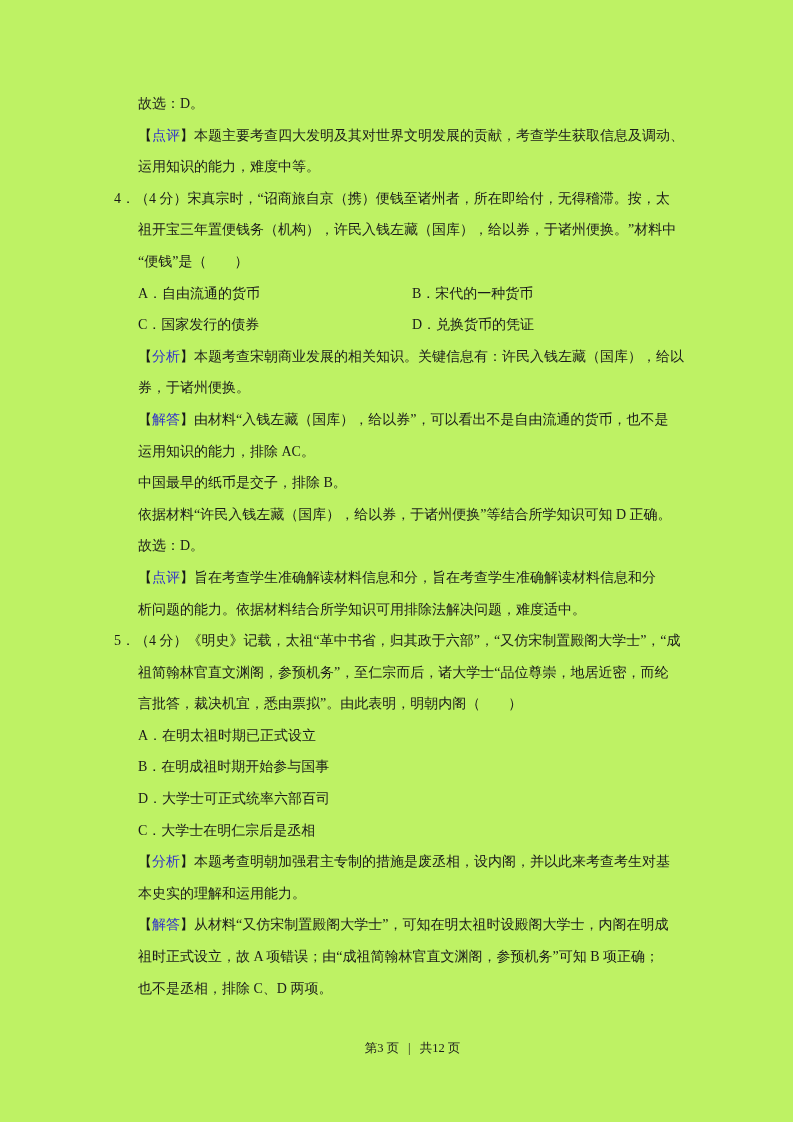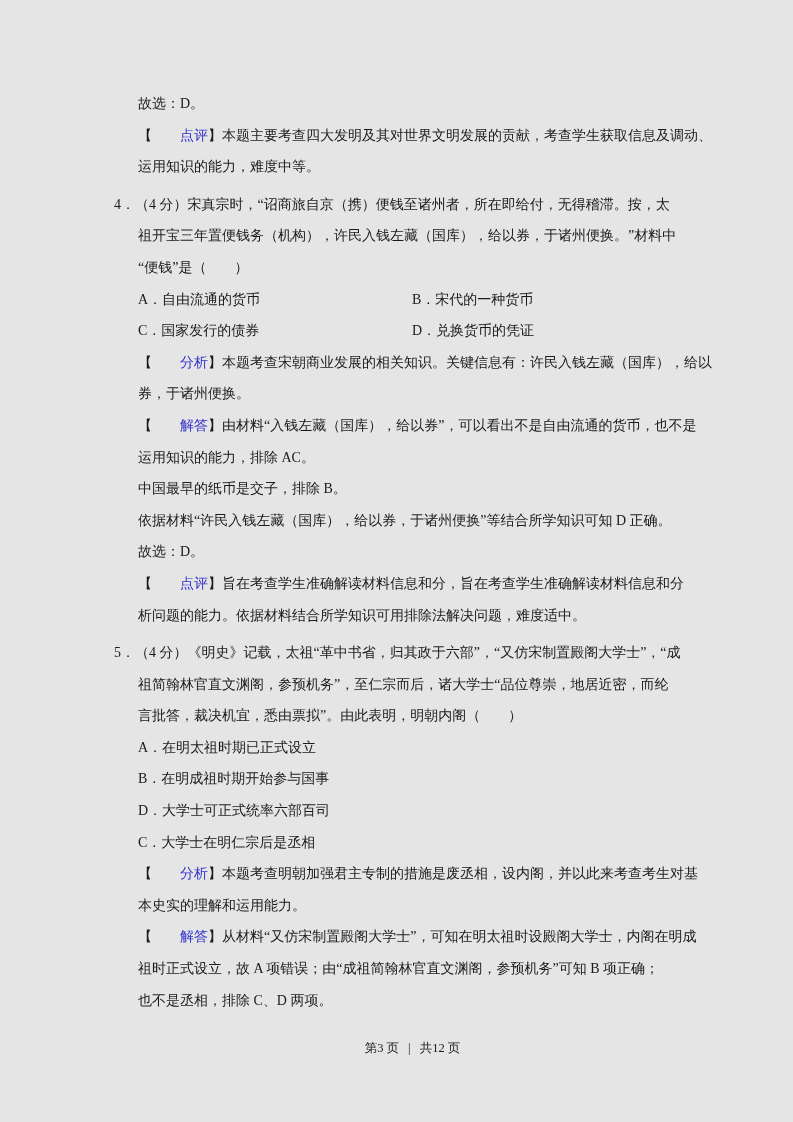--- a/index.html
+++ b/index.html
@@ -5,34 +5,34 @@
   html, body { margin: 0; padding: 0; }
   body {
     width: 793px; height: 1122px;
     background: #ffffff;
     font-family: "Liberation Serif", "DejaVu Serif", serif;
     color: #1a1a1a;
   }
   .page {
     position: relative;
     width: 793px; height: 1122px;
-    background: #e5e5e5;
+    background: #bef264;
     overflow: hidden;
   }
   .content {
     position: absolute;
     top: 88px; left: 138px;
     width: 560px;
     font-size: 14px;
     line-height: 31.6px;
   }
   .line { white-space: nowrap; }
   .line.hang { margin-left: -24px; }
-  .line.gap { margin-top: 6px; }
-  .tag { color: #3030cc; margin-left: 28px; }
+  .line.gap { }
+  .tag { color: #3030cc; }
   .opt-left { display: inline-block; width: 274px; }
   .footer {
     position: absolute;
     top: 1038px; left: 16px; width: 100%;
     text-align: center;
     font-size: 12.5px;
     line-height: 20px;
     color: #1a1a1a;
   }
   .footer .sep { margin: 0 9px; }

